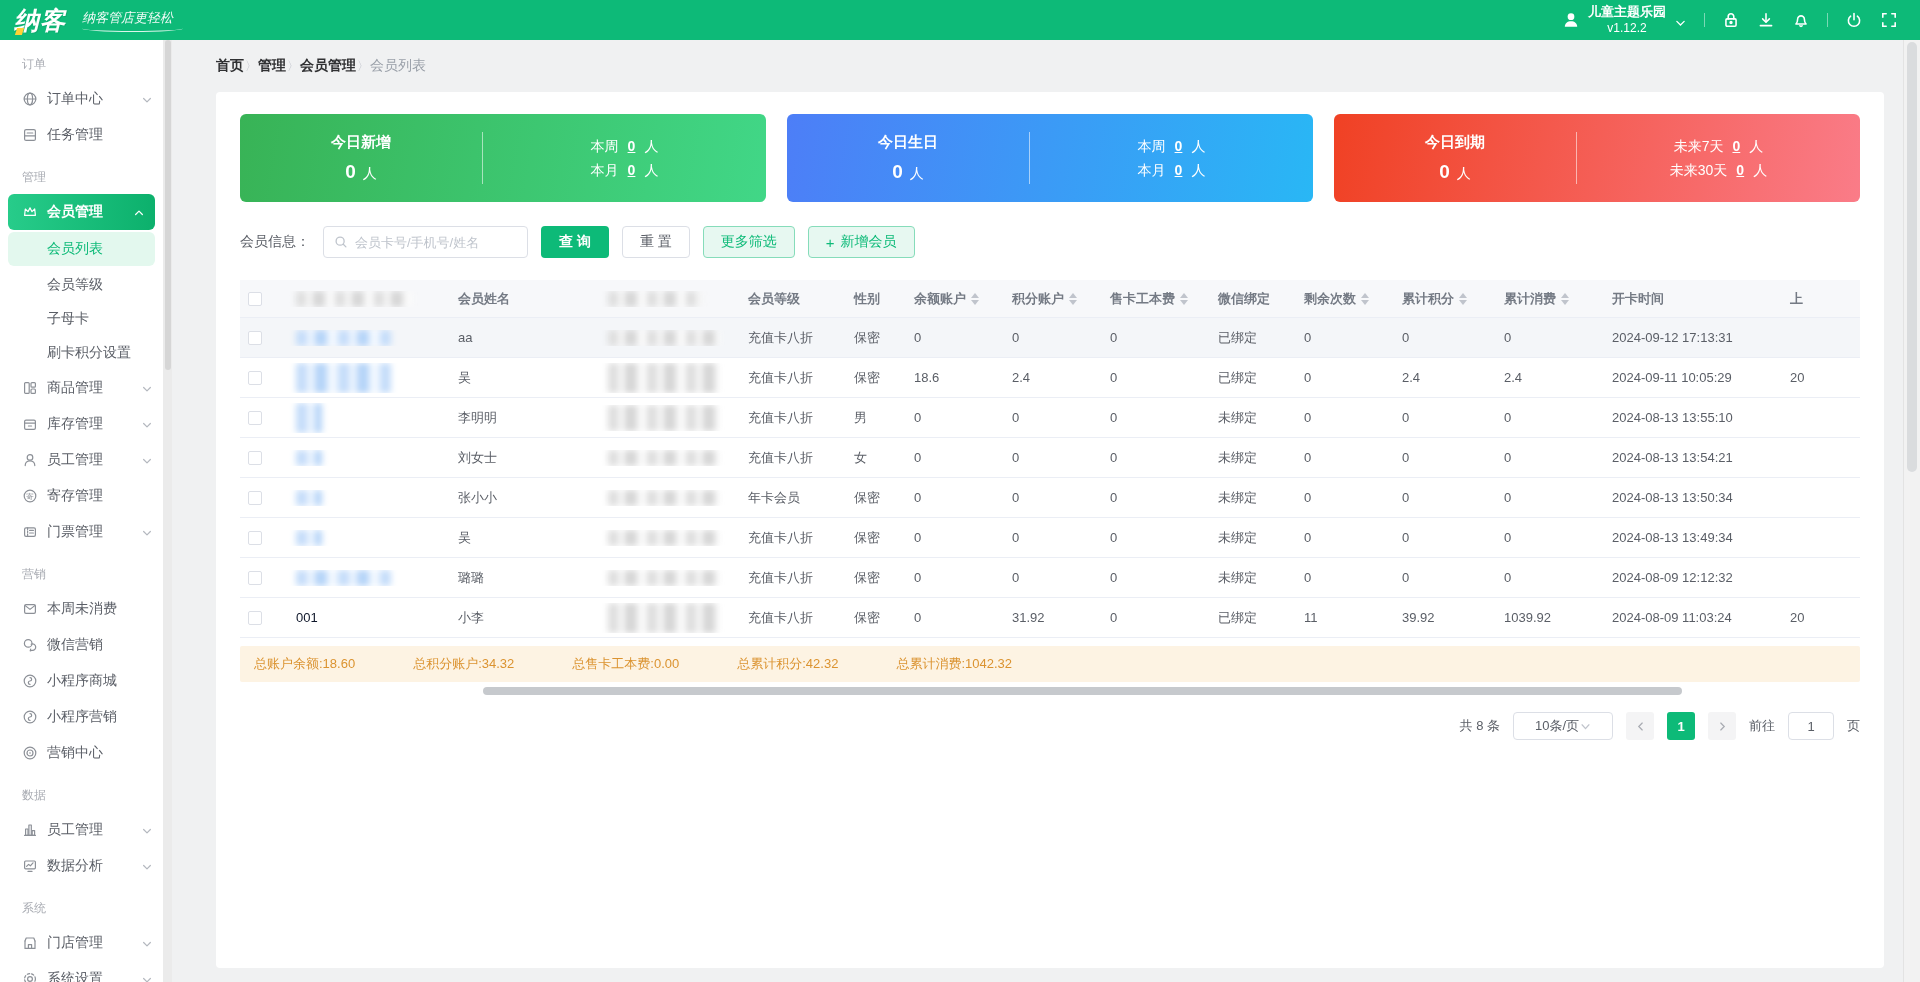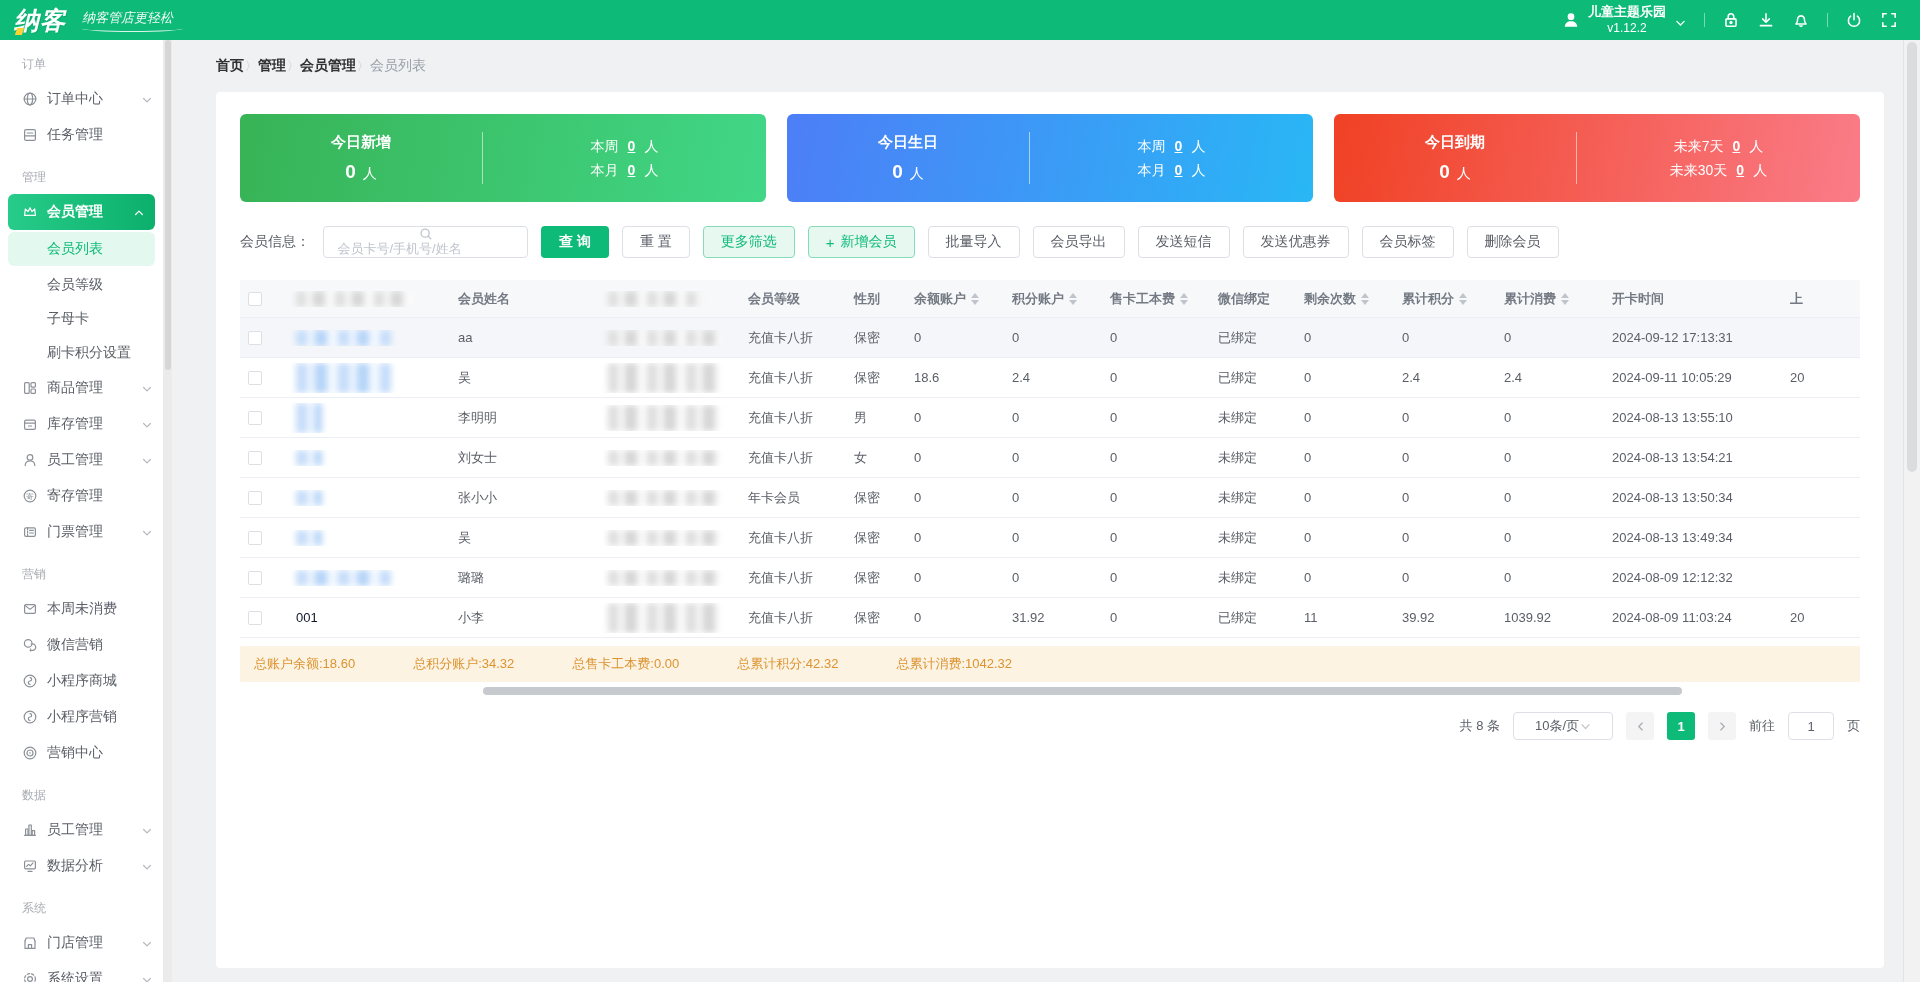--- a/index.html
+++ b/index.html
@@ -59,21 +59,21 @@
   .card-main { font-size:14px; }
   .card-main b { font-size:19px; font-weight:bold; margin-right:7px; }
   .card-divider { width:1px; height:52px; background:rgba(255,255,255,.55); }
   .card-right { flex:1; text-align:center; font-size:14px; line-height:24px; }
   .mini-val { font-weight:bold; text-decoration:underline; margin:0 9px; cursor:pointer; }
 
   
   .filter-row { display:flex; align-items:center; gap:13px; padding:24px 24px 0 24px; }
   .filter-label { font-size:14px; color:#5a5e66; flex:none; }
   .search-box { width:205px; height:32px; border:1px solid #dcdfe6; border-radius:4px;
-    display:flex; align-items:center; padding:0 10px; background:#fff;flex-direction:column; }
+    display:flex; align-items:center; padding:0 10px; background:#fff; }
   .search-box svg { width:14px; height:14px; flex:none; }
   .search-box input { border:none; outline:none; font-size:13px; margin-left:7px; width:100%;
     color:#333; font-family:inherit; background:transparent; }
   .search-box input::placeholder { color:#bfc4cc; }
   .btn { height:32px; padding:0 17px; border-radius:4px; font-size:14px; display:inline-flex;
     align-items:center; justify-content:center; cursor:pointer; white-space:nowrap; border:1px solid transparent; }
   .btn-primary { background:#0dba78; color:#fff; font-weight:bold; }
   .btn-plain { background:#fff; border-color:#dcdfe6; color:#5a5e66; }
   .btn-light { background:#e7f8f1; border-color:#86dcba; color:#0dba78; }
   .btn-light .plus { margin-right:6px; font-size:15px; }
@@ -414,28 +414,20 @@
           </svg>
         <input type="text" placeholder="会员卡号/手机号/姓名" style="">
       </label>
       <button class="btn btn-primary">查 询</button>
       <button class="btn btn-plain">重 置</button>
       <button class="btn btn-light">更多筛选</button>
       <button class="btn btn-light">
           <span class="plus">+</span>
           <span>新增会员</span>
         </button>
-      <span id="secondary-buttons" style="display:flex;gap:13px;">
-          <button class="btn btn-plain">批量导入</button>
-          <button class="btn btn-plain">会员导出</button>
-          <button class="btn btn-plain">发送短信</button>
-          <button class="btn btn-plain">发送优惠券</button>
-          <button class="btn btn-plain">会员标签</button>
-          <button class="btn btn-plain">删除会员</button>
-        </span>
     </div>
 
     <div class="table-wrap">
       <div class="t-header" id="table-header">
           <div class="t-cell" style="width: 48px;">
             <span class="checkbox"></span>
           </div>
           <div class="t-cell" style="width: 162px;">
             <span class="blur-pill gray" style="width:117px;height:16px;"></span>
           </div>

